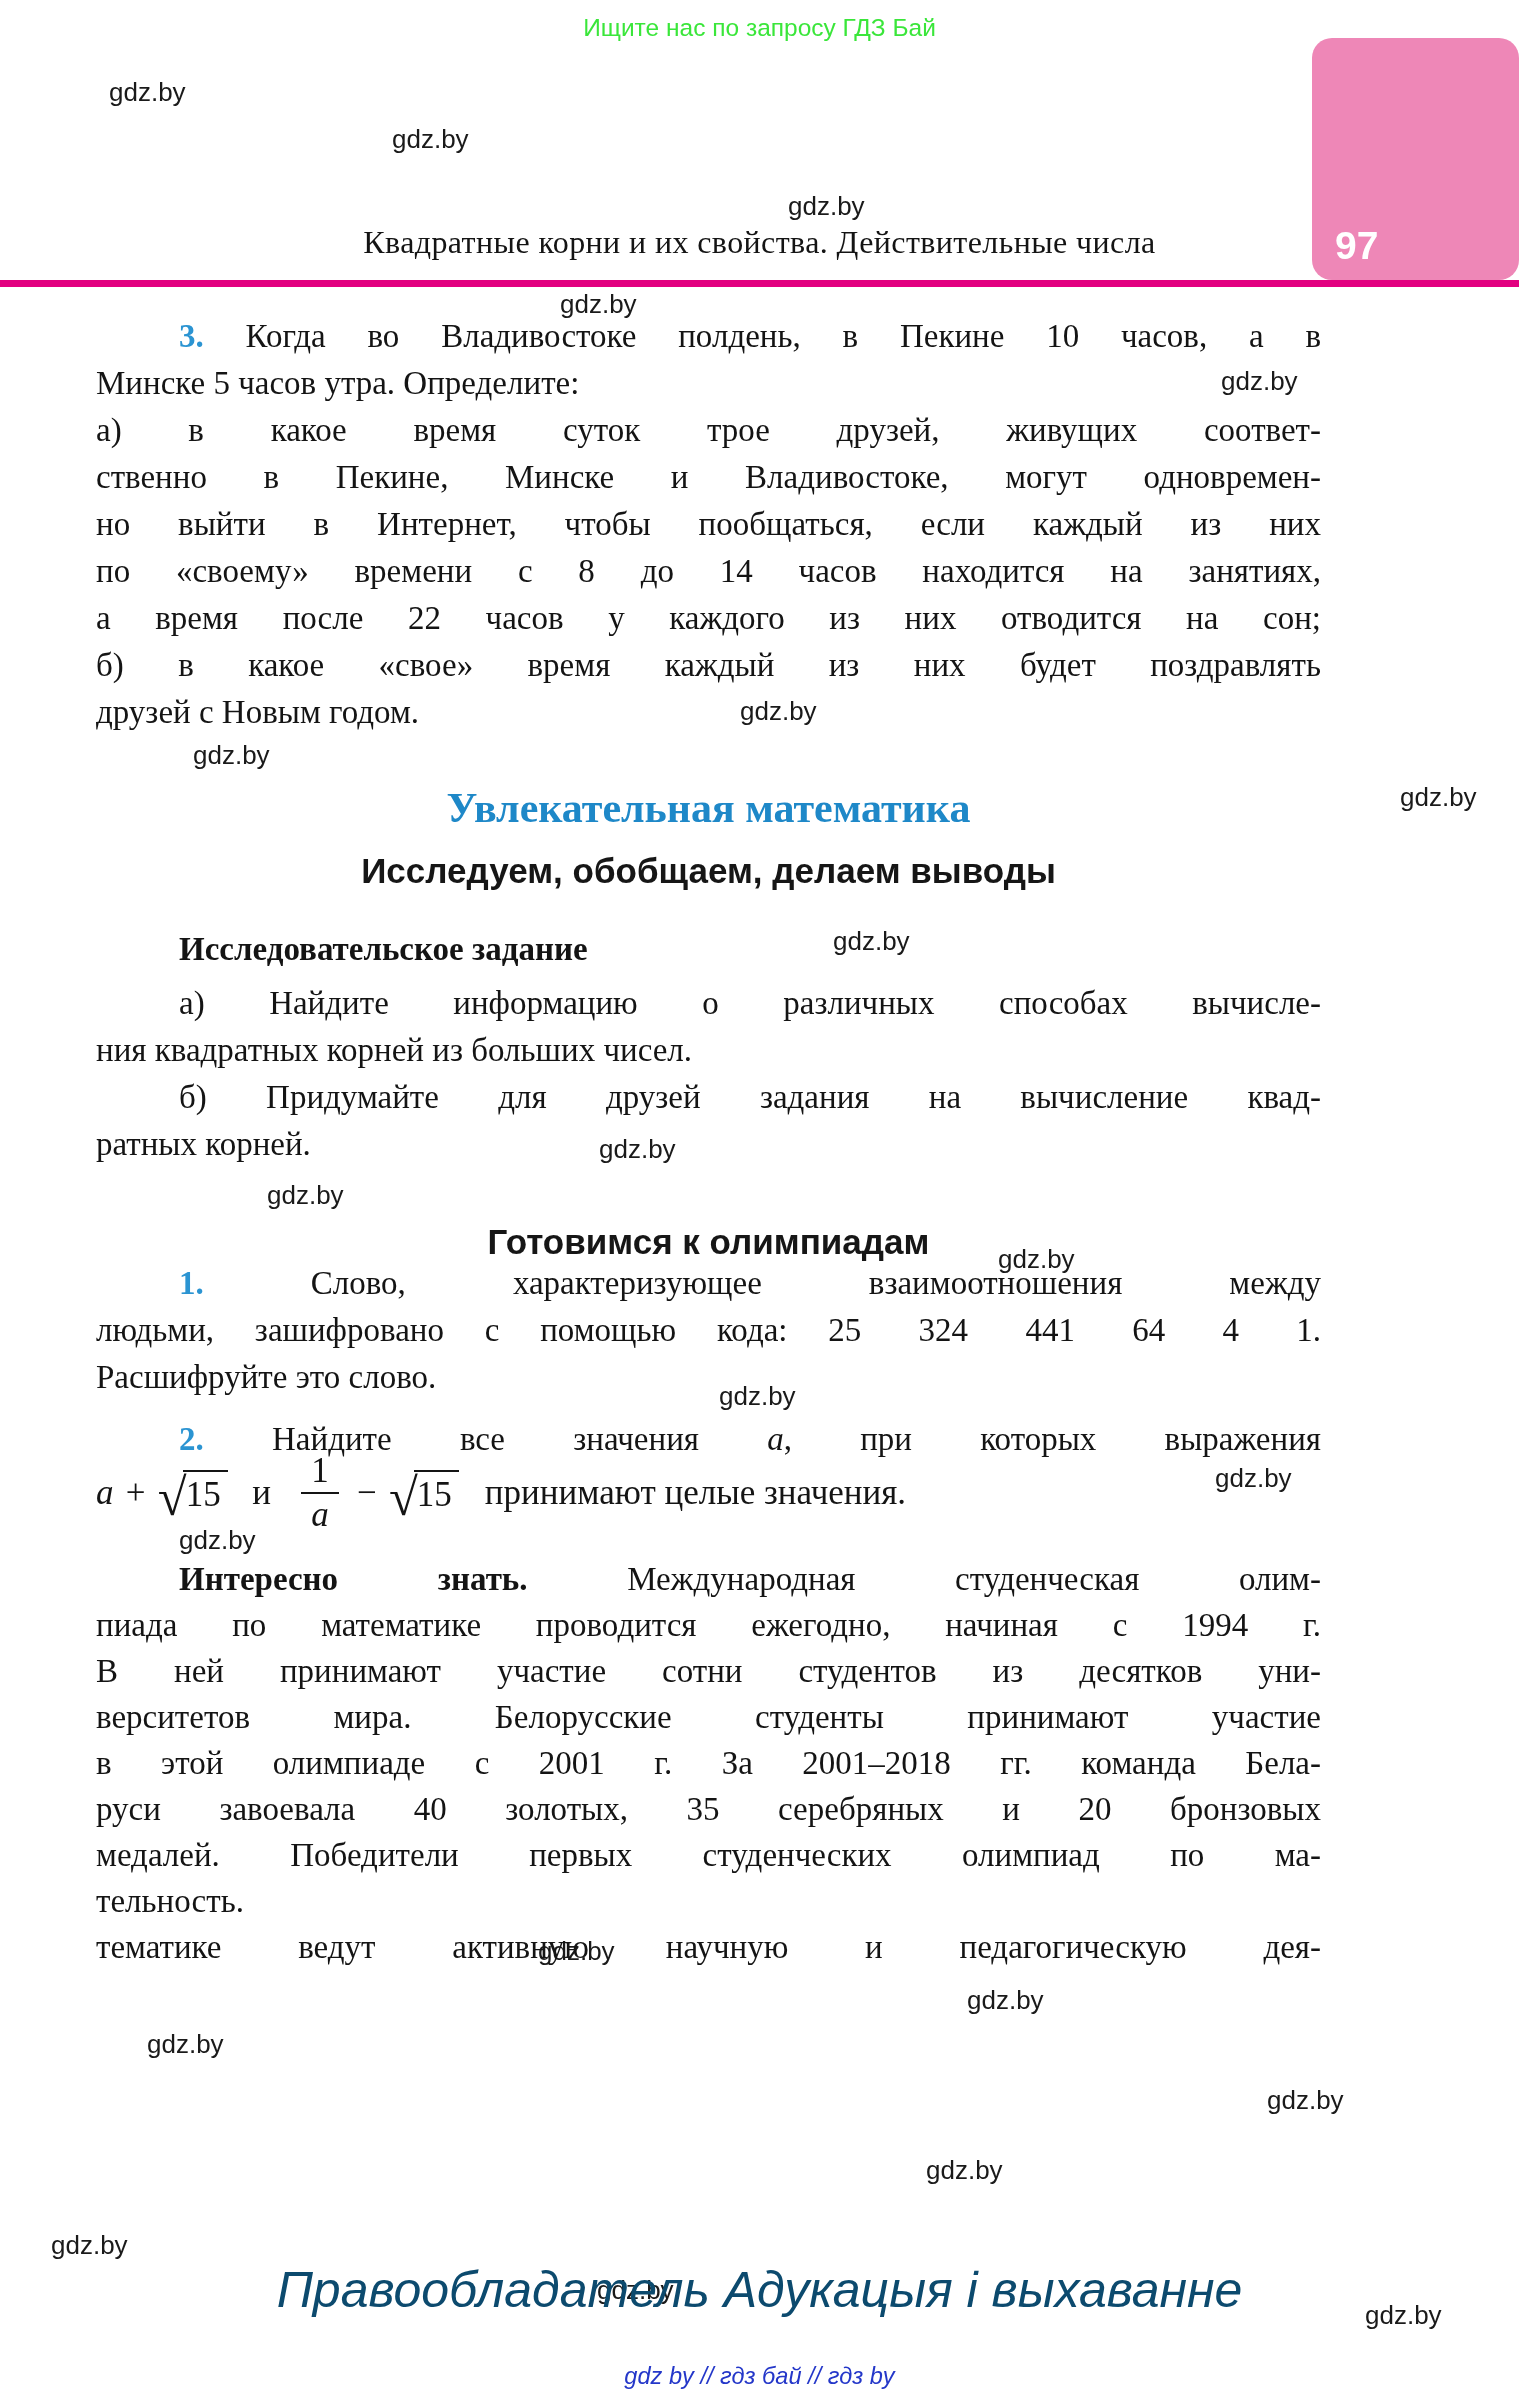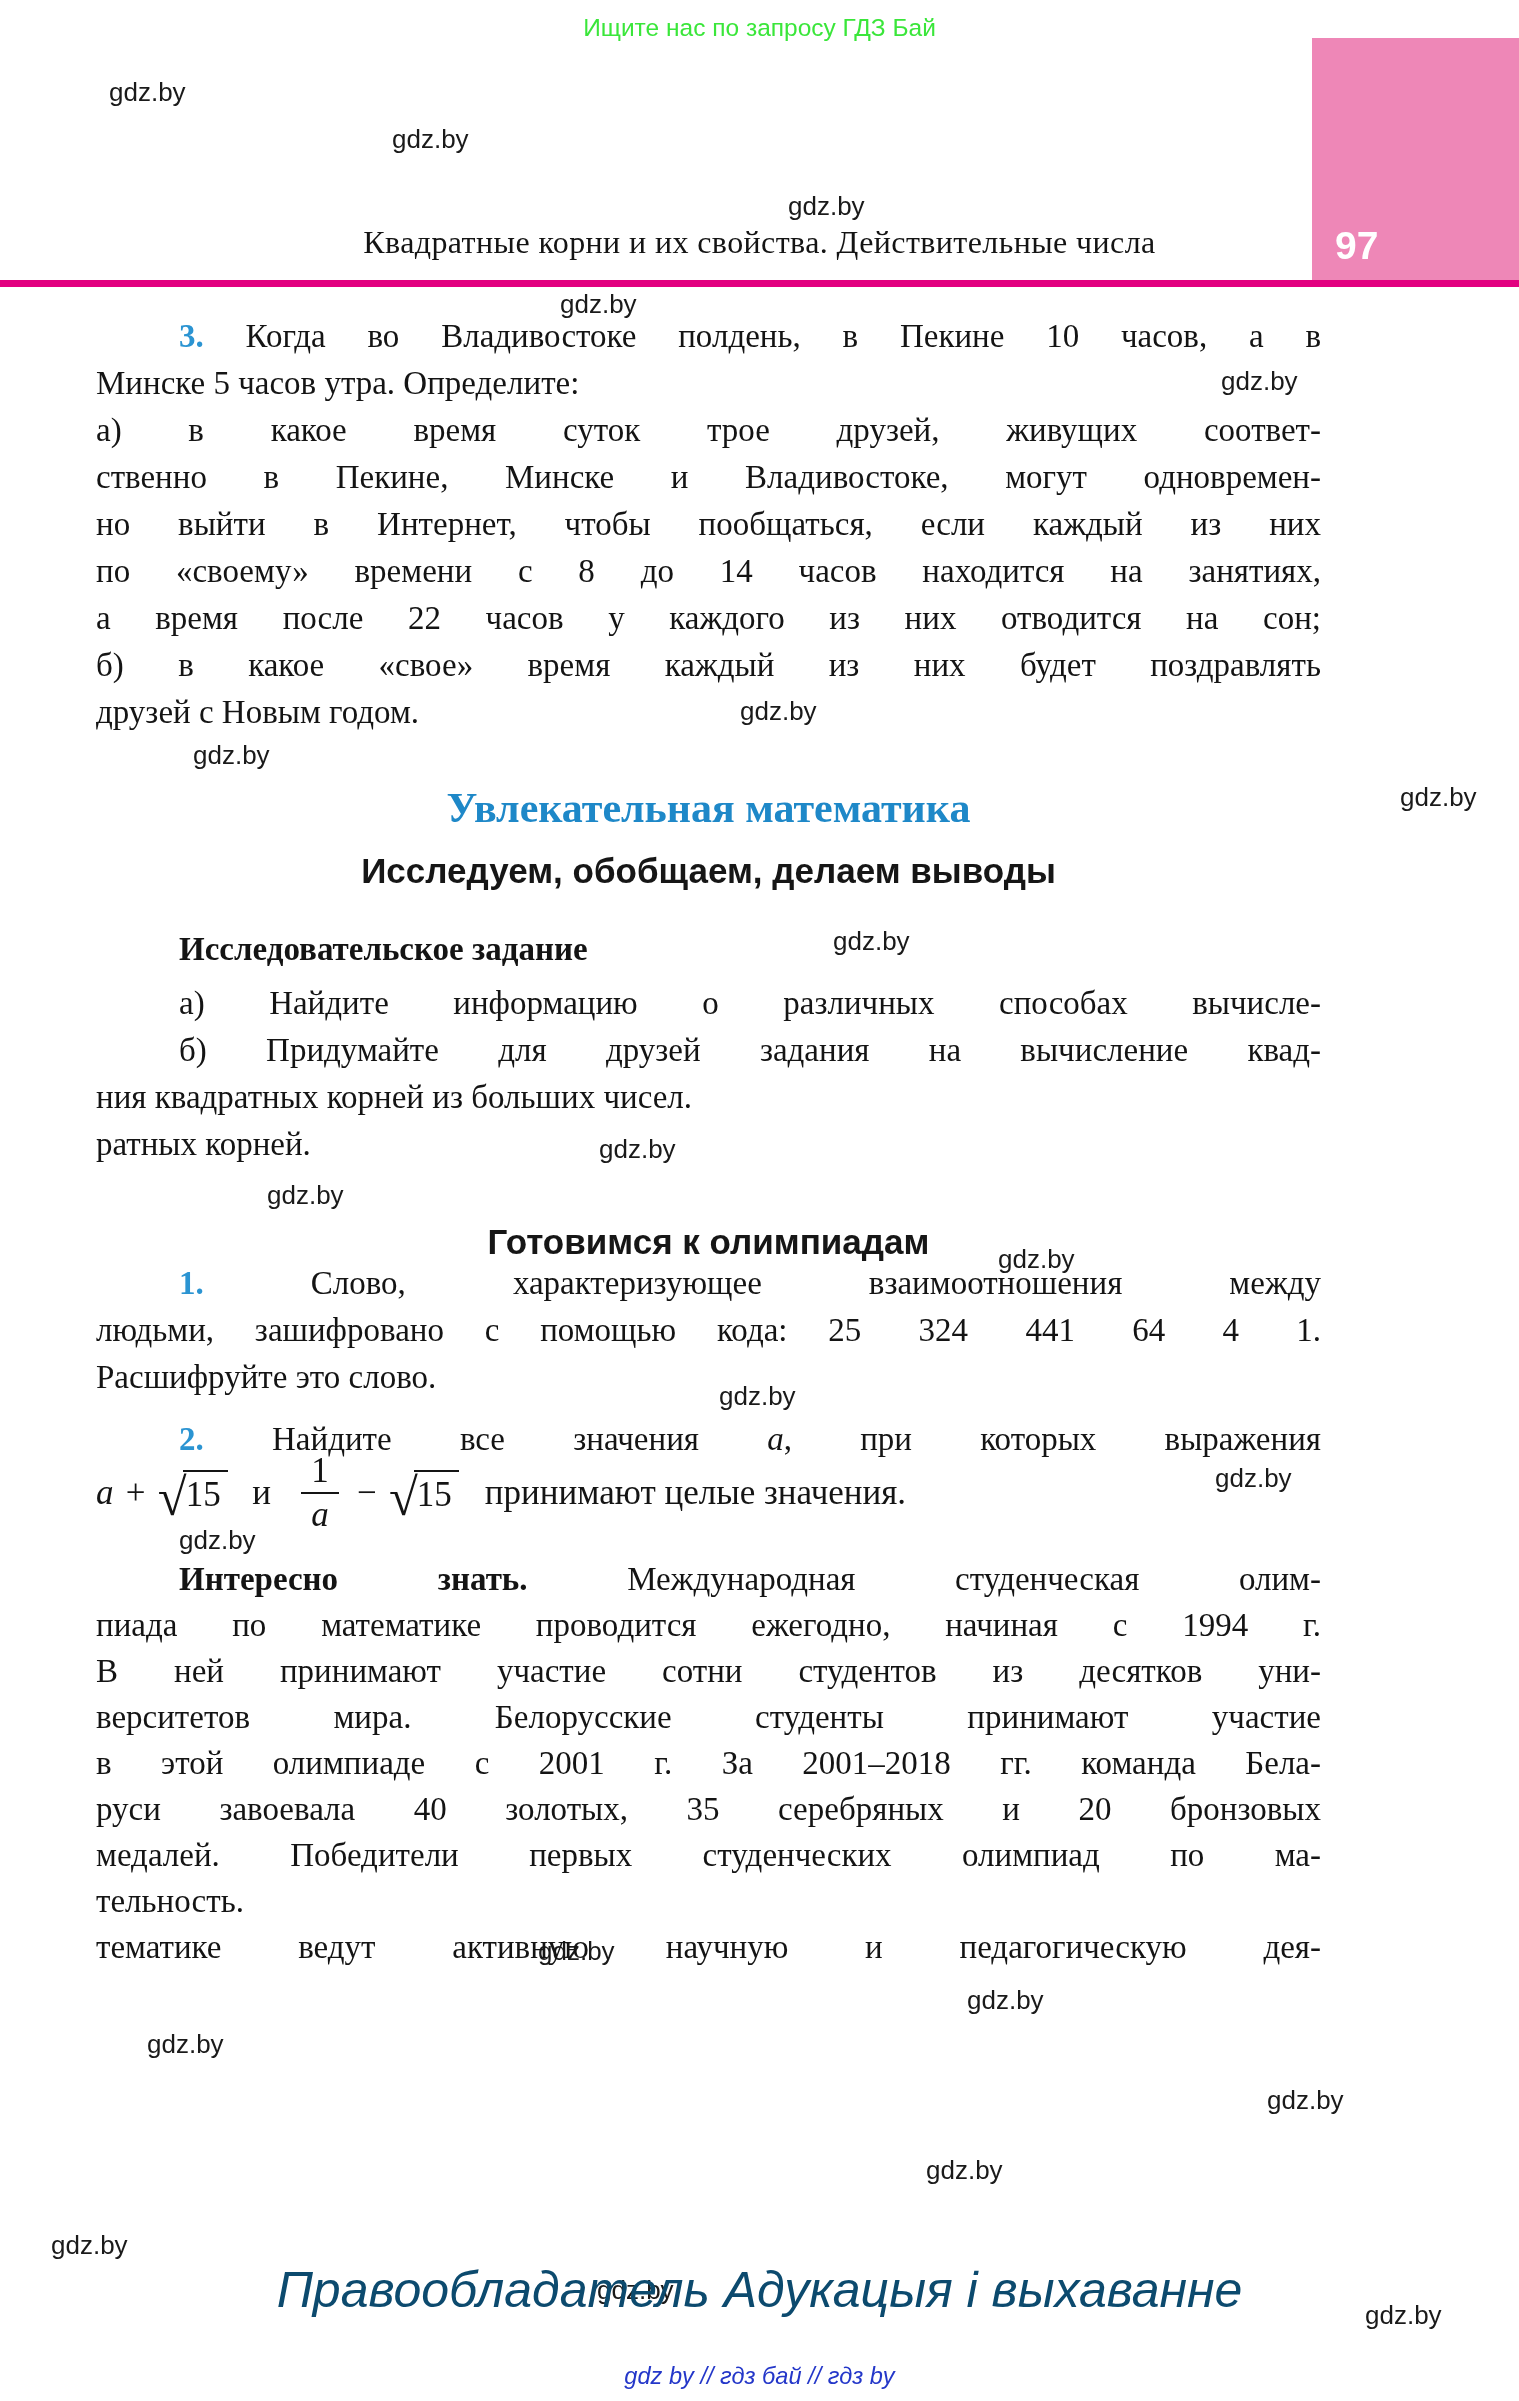--- a/index.html
+++ b/index.html
@@ -2,21 +2,21 @@
 <html style="font-size:14px"><head>
 <meta charset="utf-8">
 <style>
   html,body{margin:0;padding:0;background:#ffffff;}
   .page{position:relative;width:1519px;height:2401px;background:#fff;overflow:hidden;
         font-family:"Liberation Serif",serif;color:#141414;}
   .top-banner{position:absolute;left:0;top:14px;width:100%;text-align:center;
         font-family:"Liberation Sans",sans-serif;font-size:24.5px;color:#3ae63a;}
   .wm{position:absolute;font-family:"Liberation Sans",sans-serif;font-size:26px;
         color:#1a1a1a;white-space:nowrap;}
-  .pink-box{position:absolute;left:1312px;top:38px;width:207px;height:242px;background:#ee87b7;}
+  .pink-box{position:absolute;left:1312px;top:38px;width:207px;height:242px;background:#ee87b7;border-radius:20px;}
   .page-num{position:absolute;left:23px;top:186px;color:#ffffff;
         font-family:"Liberation Sans",sans-serif;font-weight:bold;font-size:39px;}
   .rule{position:absolute;left:0;top:280px;width:1519px;height:7px;background:#e20080;}
   .page-title{position:absolute;left:0;top:224px;width:1519px;text-align:center;
         font-size:32px;letter-spacing:0.4px;}
   .block{position:absolute;left:96px;width:1225px;font-size:33px;line-height:47px;}
   .line{text-align:justify;text-align-last:justify;}
   .line.end{text-align:left;text-align-last:left;}
   .line.ind{text-indent:83px;}
   .num{color:#2b94d2;font-weight:bold;}
@@ -136,23 +136,23 @@
   <div class="h-blue">Увлекательная математика</div>
 
   <div class="h-sans" id="h-research">Исследуем, обобщаем, делаем выводы</div>
 
   <div class="h-serif-bold">Исследовательское задание</div>
 
   <div class="block" style="top:980px">
 
       <div class="line ind"><span class="num"></span><span class="lead"></span><span>а) Найдите информацию о различных способах вычисле-</span><span class="it"></span><span></span></div>
 
+      <div class="line end"><span class="num"></span><span class="lead"></span><span>ния квадратных корней из больших чисел.</span><span class="it"></span><span></span></div>
+
       <div class="line ind"><span class="num"></span><span class="lead"></span><span>б) Придумайте для друзей задания на вычисление квад-</span><span class="it"></span><span></span></div>
-
-      <div class="line end"><span class="num"></span><span class="lead"></span><span>ния квадратных корней из больших чисел.</span><span class="it"></span><span></span></div>
 
       <div class="line end"><span class="num"></span><span class="lead"></span><span>ратных корней.</span><span class="it"></span><span></span></div>
     </div>
 
   <div class="h-sans" id="h-olymp">Готовимся к олимпиадам</div>
 
   <div class="block" style="top:1260px">
 
       <div class="line ind"><span class="num">1.</span><span class="lead"></span><span> Слово, характеризующее взаимоотношения между</span><span class="it"></span><span></span></div>
 

